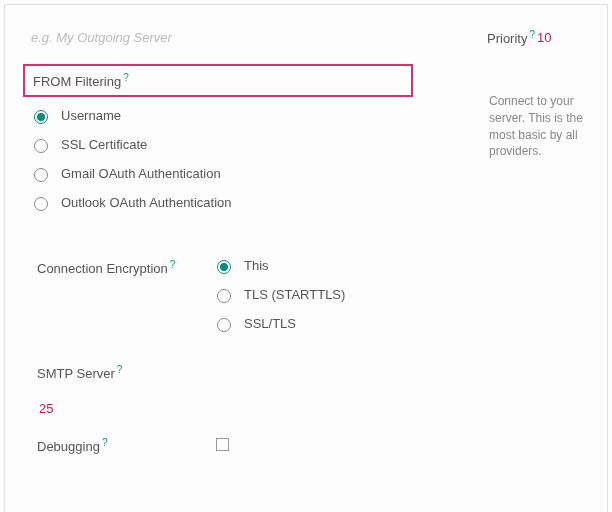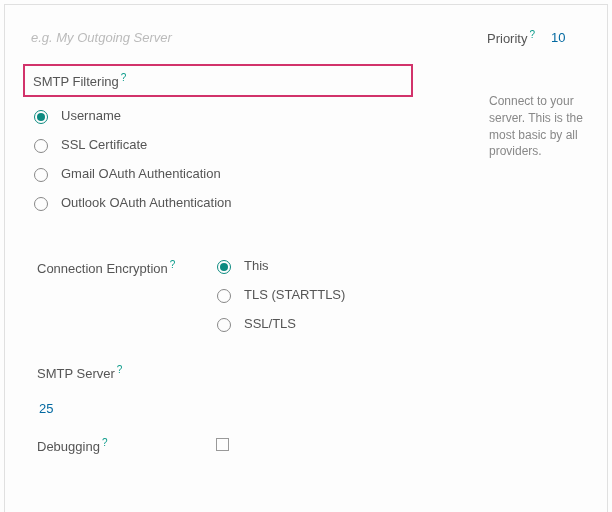--- a/index.html
+++ b/index.html
@@ -38,33 +38,33 @@
     vertical-align: super;
     margin-left: 2px;
     cursor: pointer;
   }
   .field { flex: 1; }
   input[type=text] {
     border: none;
     outline: none;
     background: transparent;
     font-size: 13px;
-    color: #0369a1;
+    color: #be185d;
     width: 180px;
   }
   input::placeholder { color: #bbb; font-style: italic; }
   .right-col {
     position: absolute;
     right: 0;
     top: 0;
     width: 120px;
     padding: 24px 0 0 0;
     text-align: left;
   }
-  .prio-row { display:flex; align-items:center; gap:14px; }
+  .prio-row { display:flex; align-items:center; gap:0; }
   .prio-row .lbl2 { color:#555; }
   .prio-row .val { border:none; width:30px; font-size:13px; }
   .highlight-box {
     border: 2px solid #d2336b;
     padding: 6px 8px;
     margin: 0 0 10px -6px;
     width: 390px;
     color:#555;
   }
   .radio-line {
@@ -152,21 +152,21 @@
     </div>
   </div>
 
   <div class="row">
     <div class="field">
       <input type="text" placeholder="e.g. My Outgoing Server" style="">
     </div>
   </div>
 
   <div class="highlight-box">
-    <span>SMTP Filtering</span><span class="help">?</span>
+    <span>FROM Filtering</span><span class="help">?</span>
   </div>
 
   <div class="row" style="margin-bottom:6px;">
     <div class="field">
       <div class="radio-line">
         <input type="radio" name="auth" checked="" style="">
         <span>Username</span>
       </div>
       <div class="radio-line">
         <input type="radio" name="auth" style="">

